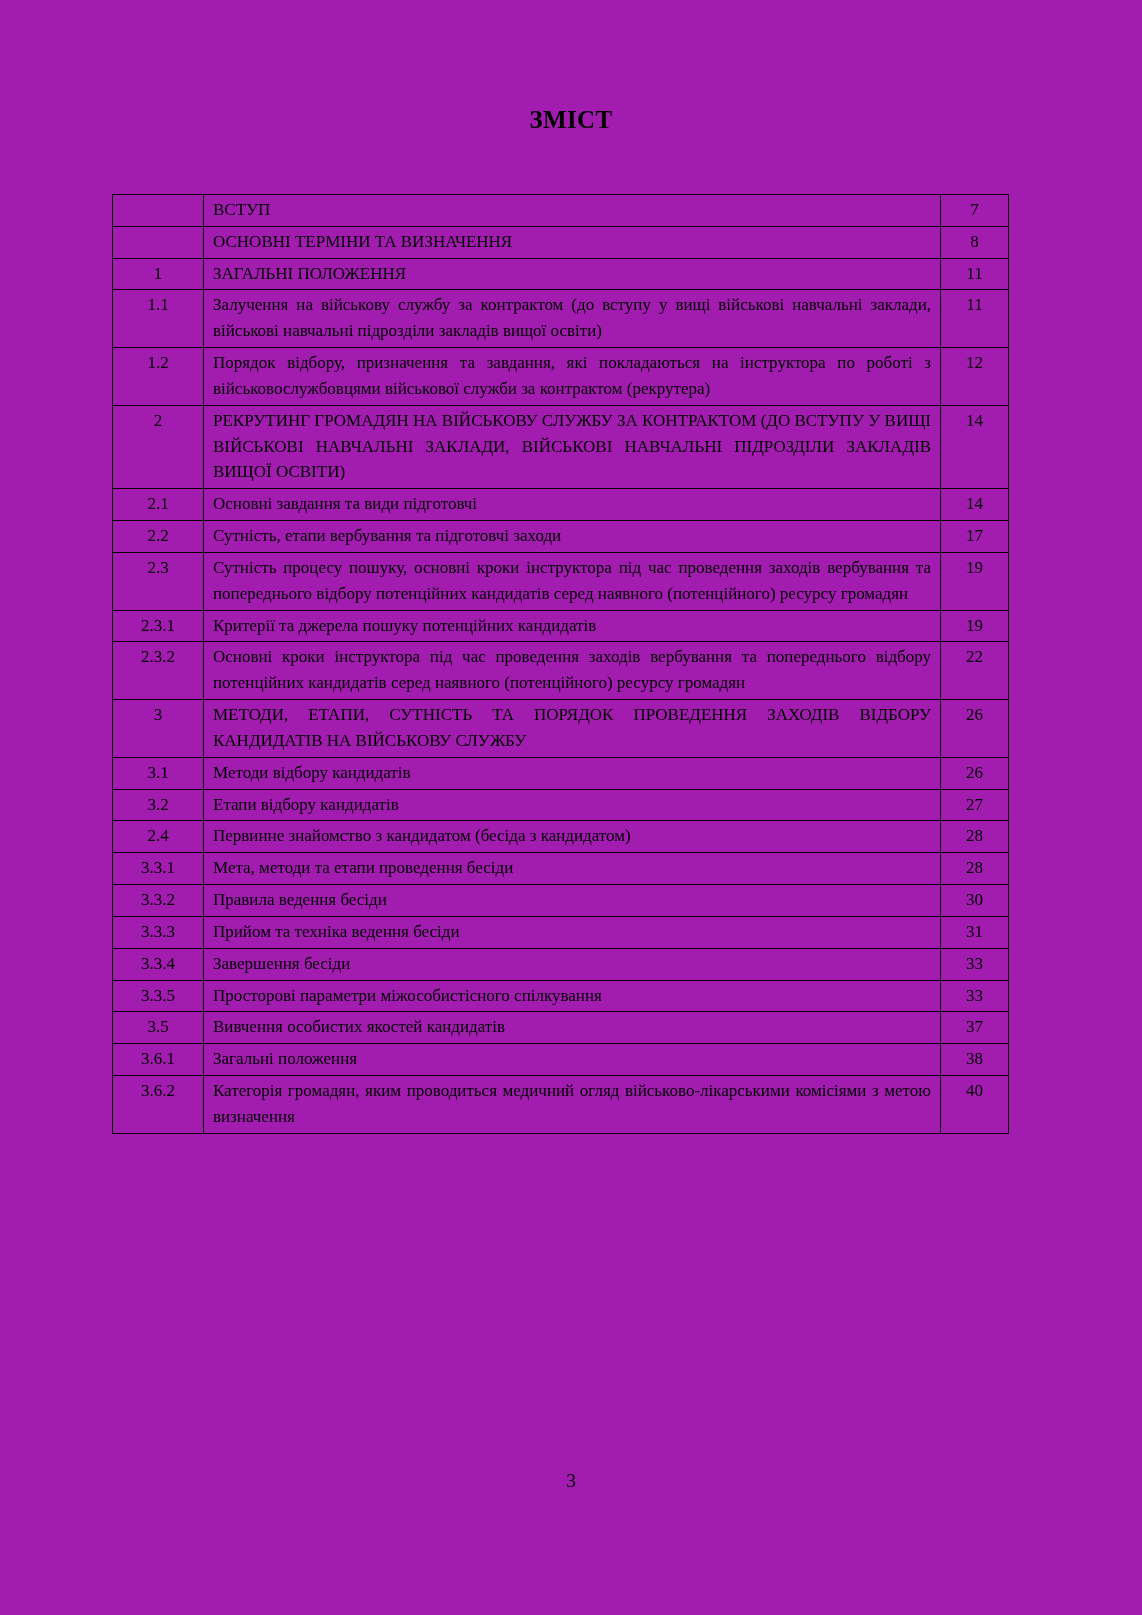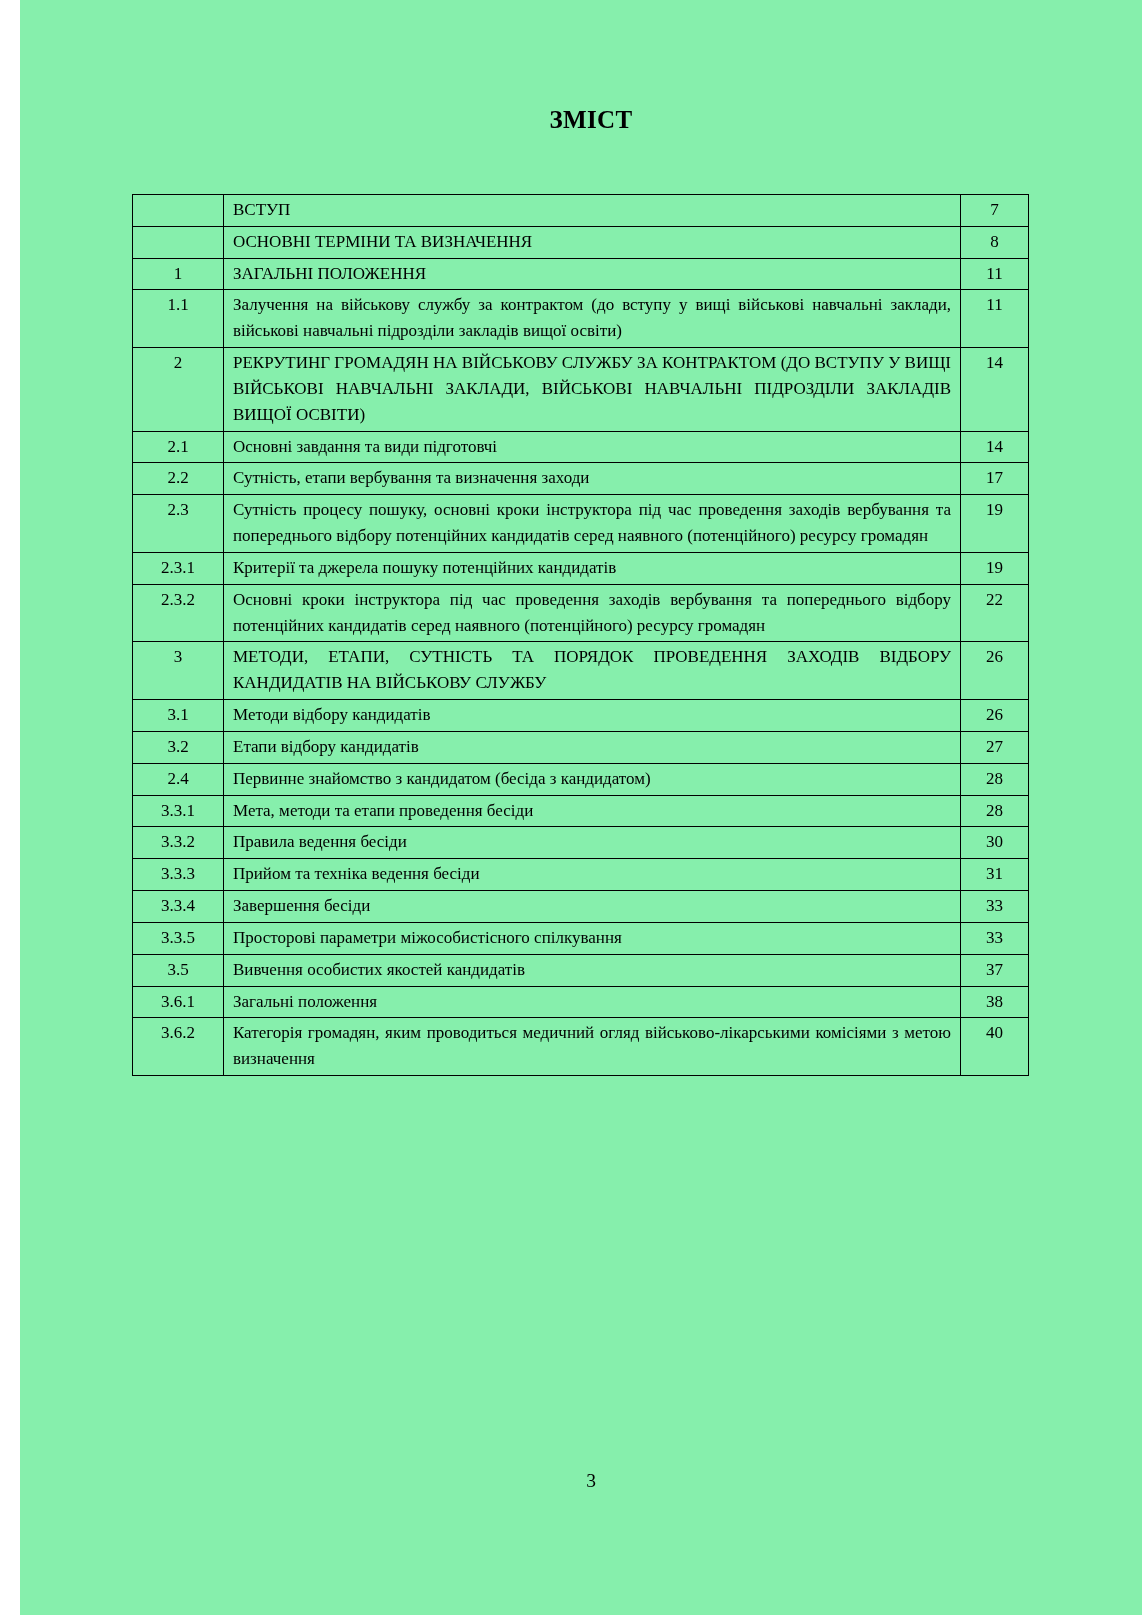--- a/index.html
+++ b/index.html
@@ -13,22 +13,21 @@
     height: 1615px;
     position: relative;
     font-family: "Liberation Serif", "DejaVu Serif", serif;
     color: #000000;
     overflow: hidden;
   }
 
   .page {
     position: absolute;
     inset: 0;
-    background: #86efac;
-    margin-left: 20px;
+    background: #a21caf;
   }
 
   
   .doc-title {
     position: absolute;
     top: 106px;
     left: 0;
     width: 1142px;
     text-align: center;
     font-size: 25px;
@@ -121,32 +120,37 @@
           <td class="cell-num">1</td>
           <td class="cell-title">ЗАГАЛЬНІ ПОЛОЖЕННЯ</td>
           <td class="cell-page">11</td>
         </tr>
         <tr class="row-multi">
           <td class="cell-num">1.1</td>
           <td class="cell-title">Залучення на військову службу за контрактом (до вступу у вищі військові навчальні заклади, військові навчальні підрозділи закладів вищої освіти)</td>
           <td class="cell-page">11</td>
         </tr>
         <tr class="row-multi">
+          <td class="cell-num">1.2</td>
+          <td class="cell-title">Порядок відбору, призначення та завдання, які покладаються на інструктора по роботі з військовослужбовцями військової служби за контрактом (рекрутера)</td>
+          <td class="cell-page">12</td>
+        </tr>
+        <tr class="row-multi">
           <td class="cell-num">2</td>
           <td class="cell-title">РЕКРУТИНГ ГРОМАДЯН НА ВІЙСЬКОВУ СЛУЖБУ ЗА КОНТРАКТОМ (ДО ВСТУПУ У ВИЩІ ВІЙСЬКОВІ НАВЧАЛЬНІ ЗАКЛАДИ, ВІЙСЬКОВІ НАВЧАЛЬНІ ПІДРОЗДІЛИ ЗАКЛАДІВ ВИЩОЇ ОСВІТИ)</td>
           <td class="cell-page">14</td>
         </tr>
         <tr class="row-single">
           <td class="cell-num">2.1</td>
           <td class="cell-title">Основні завдання та види підготовчі</td>
           <td class="cell-page">14</td>
         </tr>
         <tr class="row-single">
           <td class="cell-num">2.2</td>
-          <td class="cell-title">Сутність, етапи вербування та визначення заходи</td>
+          <td class="cell-title">Сутність, етапи вербування та підготовчі заходи</td>
           <td class="cell-page">17</td>
         </tr>
         <tr class="row-multi">
           <td class="cell-num">2.3</td>
           <td class="cell-title">Сутність процесу пошуку, основні кроки інструктора під час проведення заходів вербування та попереднього відбору потенційних кандидатів серед наявного (потенційного) ресурсу громадян</td>
           <td class="cell-page">19</td>
         </tr>
         <tr class="row-single">
           <td class="cell-num">2.3.1</td>
           <td class="cell-title">Критерії та джерела пошуку потенційних кандидатів</td>

